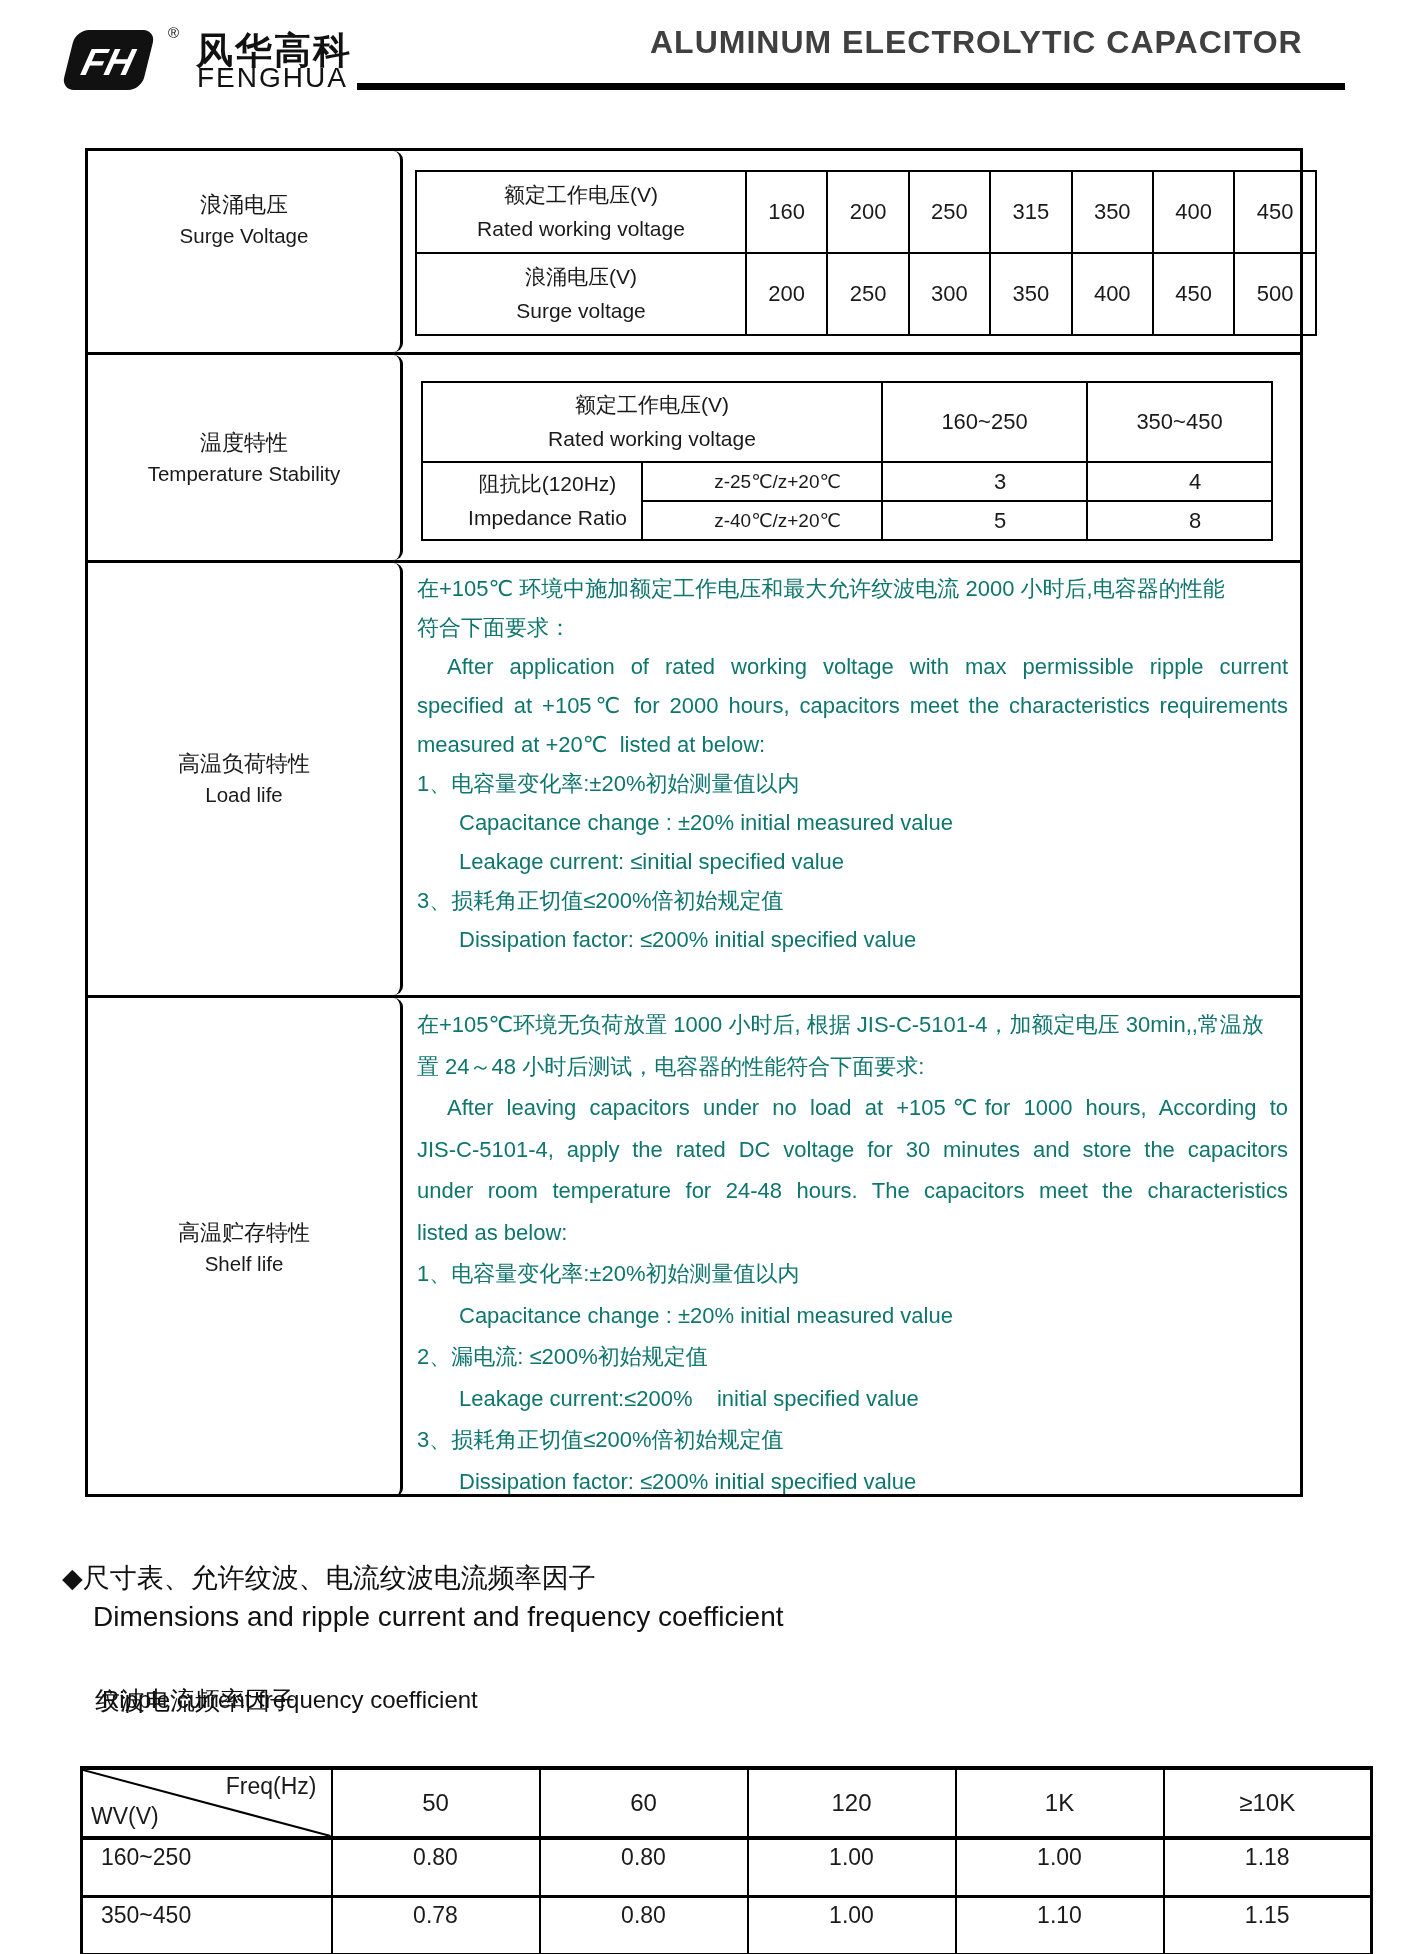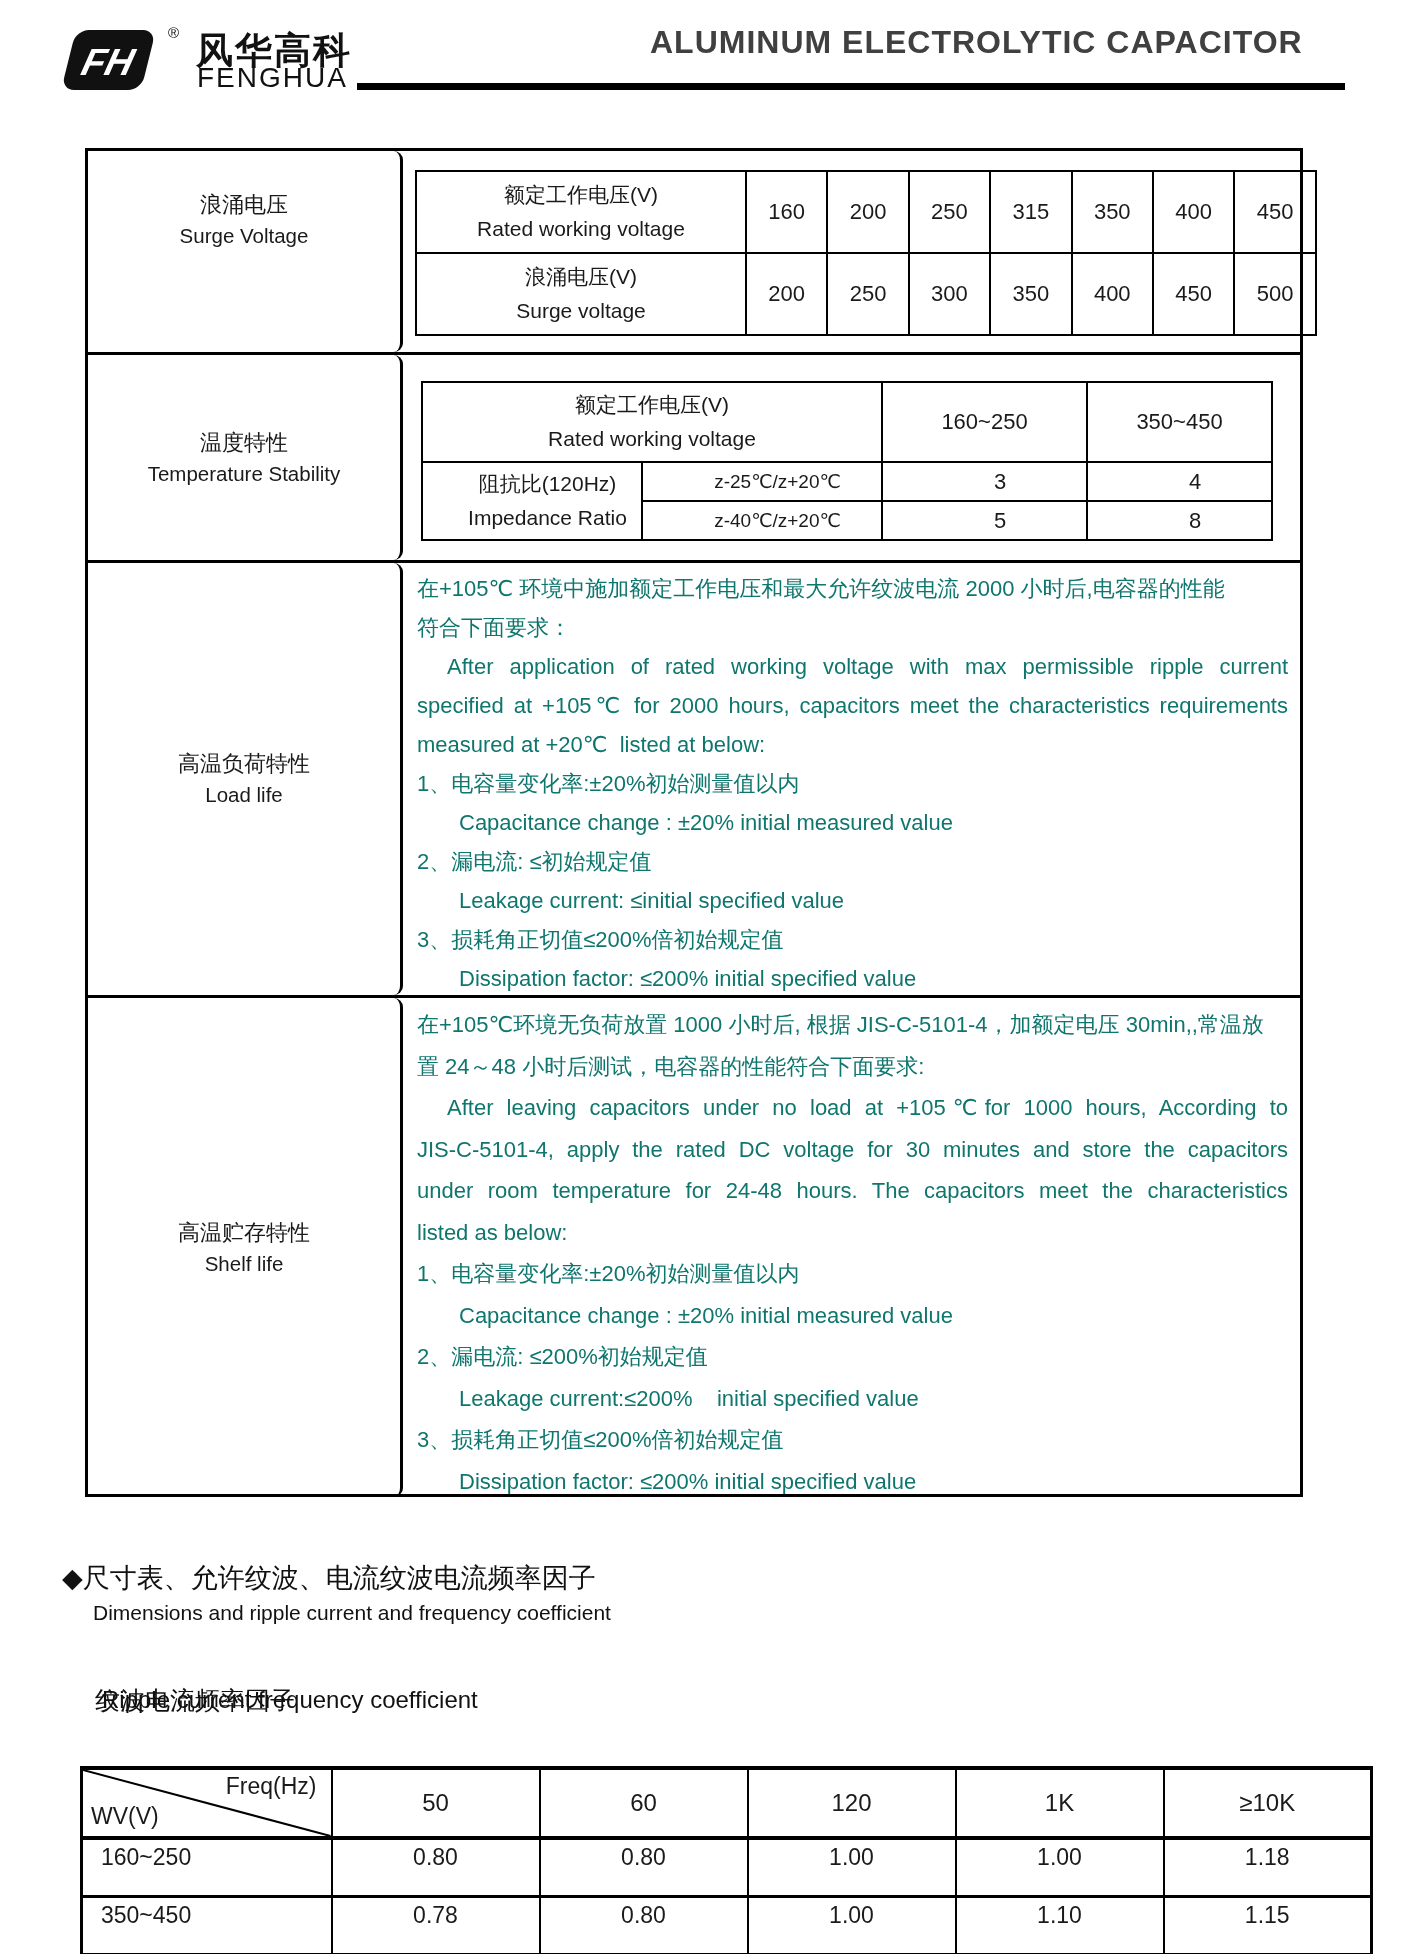--- a/index.html
+++ b/index.html
@@ -41,21 +41,21 @@
   
   .textblock{padding:6px 12px 0 14px;}
   .ln{font-size:22px;line-height:39px;white-space:pre;color:#0f766e;}
   #shelf-block .ln{line-height:41.5px;}
   .just{white-space:normal;text-align:justify;text-align-last:justify;}
   .ind1{padding-left:30px;}
   .ind2{padding-left:42px;}
 
   
   #sec-title-cjk{position:absolute;left:62px;top:1560px;font-size:27px;color:#111;}
-  #sec-title-en{position:absolute;left:93px;top:1601px;font-size:21px;color:#111;}
+  #sec-title-en{position:absolute;left:93px;top:1601px;font-size:28px;color:#111;}
   #sec-sub-cjk{position:absolute;left:95px;top:1648px;font-size:25px;color:#111;margin-top:36px;}
   #sec-sub-en{position:absolute;left:95px;top:1686px;font-size:24px;color:#111;margin-left:7px;}
 
   
   #ripple-table{position:absolute;left:80px;top:1766px;width:1290px;border-collapse:collapse;table-layout:fixed;}
   #ripple-table td{border:2px solid #000;box-sizing:border-box;padding:0;}
   #ripple-table tr.hdr td{height:70px;border-top:4px solid #000;border-bottom:4px solid #000;text-align:center;vertical-align:middle;font-size:24px;}
   #ripple-table tr.data td{height:58px;vertical-align:top;text-align:center;font-size:23px;padding-top:4px;border-bottom:3px solid #000;}
   #ripple-table td.first{border-left:3px solid #000;}
   #ripple-table td.last{border-right:3px solid #000;}
@@ -178,21 +178,20 @@
         <div class="en">Load life</div>
       </div>
       <div class="mcontent textblock" id="load-block">
         <div class="ln">在+105℃ 环境中施加额定工作电压和最大允许纹波电流 2000 小时后,电容器的性能</div>
         <div class="ln">符合下面要求：</div>
         <div class="ln just ind1">After application of rated working voltage with max permissible ripple current</div>
         <div class="ln just">specified at +105℃  for 2000 hours, capacitors meet the characteristics requirements</div>
         <div class="ln">measured at +20℃  listed at below:</div>
         <div class="ln">1、电容量变化率:±20%初始测量值以内</div>
         <div class="ln ind2">Capacitance change : ±20% initial measured value</div>
-        <div class="ln">2、漏电流: ≤初始规定值</div>
         <div class="ln ind2">Leakage current: ≤initial specified value</div>
         <div class="ln">3、损耗角正切值≤200%倍初始规定值</div>
         <div class="ln ind2">Dissipation factor: ≤200% initial specified value</div>
       </div>
     </div>
 
     <div class="mrow" style="height:499px;">
       <div class="mlabel">
         <div class="cjk">高温贮存特性</div>
         <div class="en">Shelf life</div>

